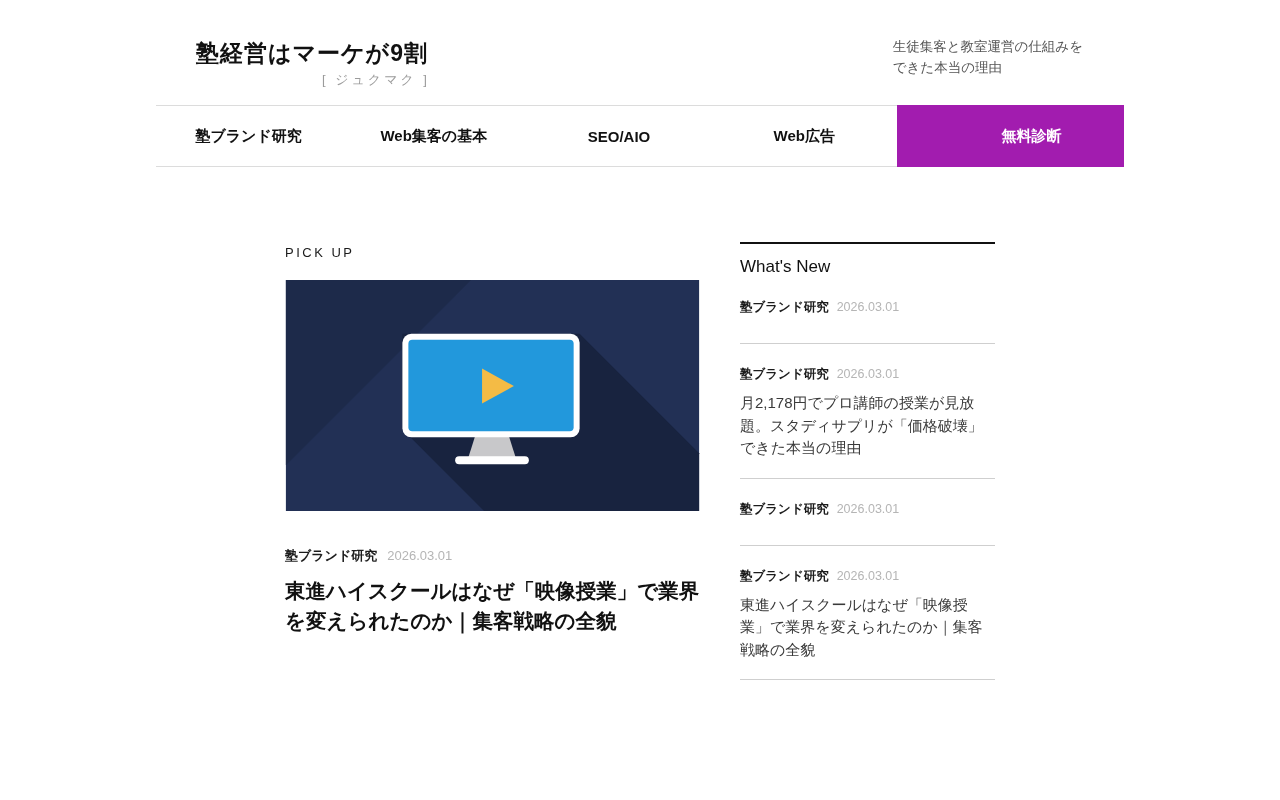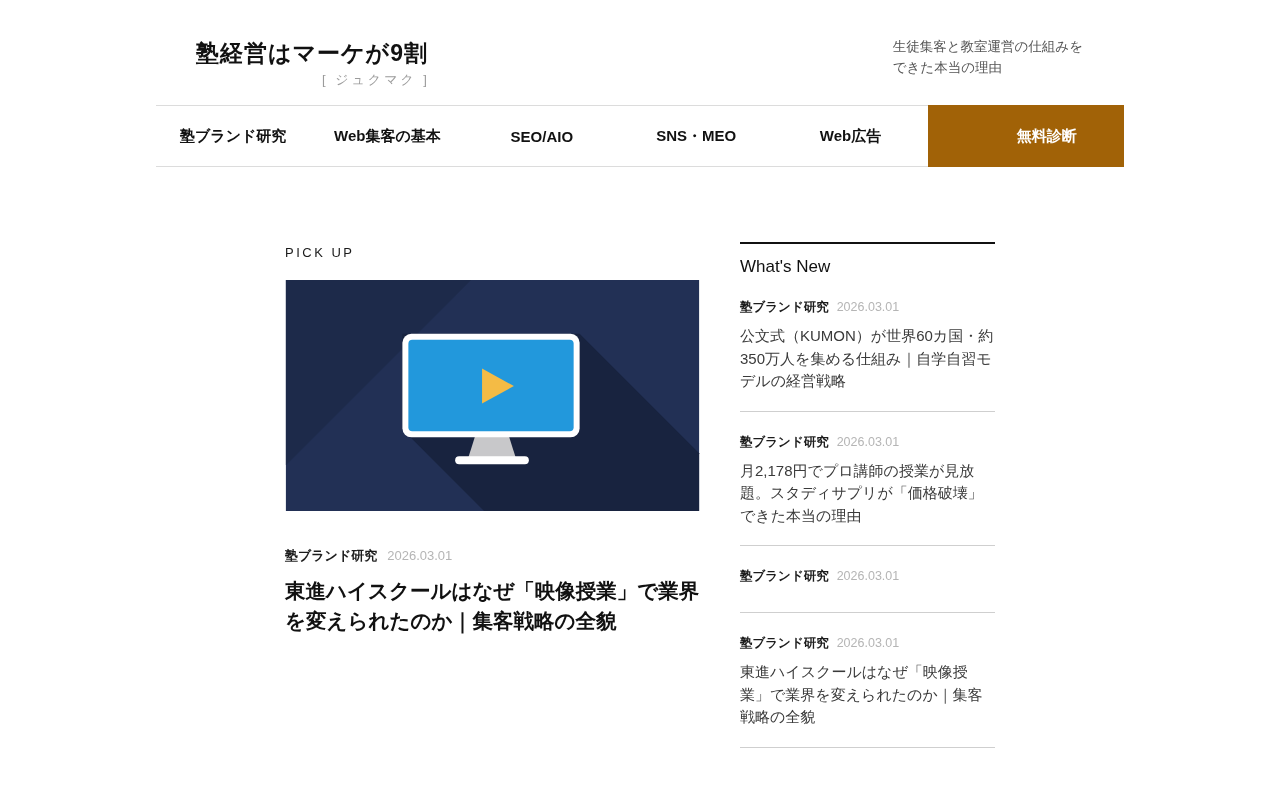--- a/index.html
+++ b/index.html
@@ -59,21 +59,21 @@
     display: flex;
     align-items: center;
     justify-content: center;
     font-size: 15px;
     font-weight: 600;
     color: #111;
     text-decoration: none;
     cursor: pointer;
   }
   .nav-item.cta {
-    background: #a16207;
+    background: #a21caf;
     color: #ffffff;
     margin: -1px 0;
     padding-left: 42px;
   }
 
   
   .content {
     width: 710px;
     margin: 75px auto 0;
     display: flex;
@@ -171,21 +171,20 @@
       <div>生徒集客と教室運営の仕組みを</div>
       <div>できた本当の理由</div>
     </div>
   </div>
 </header>
 
 <nav class="nav">
   <a class="nav-item">塾ブランド研究</a>
   <a class="nav-item">Web集客の基本</a>
   <a class="nav-item">SEO/AIO</a>
-  <a class="nav-item">SNS・MEO</a>
   <a class="nav-item">Web広告</a>
   <a class="nav-item cta">無料診断</a>
 </nav>
 
 <div class="content">
 
   <main class="main-col">
     <div class="pickup-label">PICK UP</div>
 
     <svg class="thumb" viewBox="0 0 415 232" role="img">
@@ -209,21 +208,20 @@
   </main>
 
   <aside class="side-col">
     <h2 class="side-heading">What's New</h2>
 
     <article class="news-item">
       <div class="news-meta">
         <span class="news-category">塾ブランド研究</span>
         <span class="news-date">2026.03.01</span>
       </div>
-      <div class="news-title">公文式（KUMON）が世界60カ国・約350万人を集める仕組み｜自学自習モデルの経営戦略</div>
     </article>
 
     <article class="news-item">
       <div class="news-meta">
         <span class="news-category">塾ブランド研究</span>
         <span class="news-date">2026.03.01</span>
       </div>
       <div class="news-title">月2,178円でプロ講師の授業が見放題。スタディサプリが「価格破壊」できた本当の理由</div>
     </article>
 

